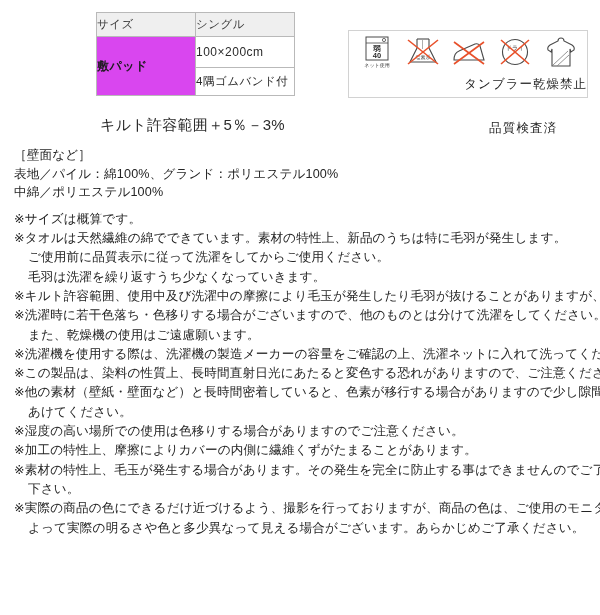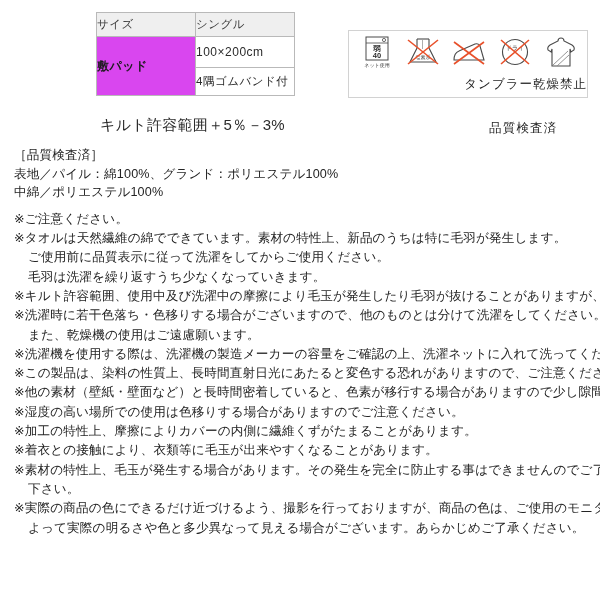--- a/index.html
+++ b/index.html
@@ -230,39 +230,39 @@
     </div>
     <div class="care-caption">タンブラー乾燥禁止</div>
   </div>
 
   <div class="quality-mark">品質検査済</div>
 </div>
 
 <div class="body-text">
 
   <div class="materials">
-    <div class="line">［品質検査済］</div>
+    <div class="line">［壁面など］</div>
     <div class="line">表地／パイル：綿100%、グランド：ポリエステル100%</div>
     <div class="line">中綿／ポリエステル100%</div>
   </div>
 
 
   <div class="notes" id="notes-list">
-      <div class="line">※ご注意ください。</div>
+      <div class="line">※サイズは概算です。</div>
       <div class="line">※タオルは天然繊維の綿でできています。素材の特性上、新品のうちは特に毛羽が発生します。</div>
       <div class="line indent">ご使用前に品質表示に従って洗濯をしてからご使用ください。</div>
       <div class="line indent">毛羽は洗濯を繰り返すうち少なくなっていきます。</div>
       <div class="line">※キルト許容範囲、使用中及び洗濯中の摩擦により毛玉が発生したり毛羽が抜けることがありますが、</div>
       <div class="line">※洗濯時に若干色落ち・色移りする場合がございますので、他のものとは分けて洗濯をしてください。</div>
       <div class="line indent">また、乾燥機の使用はご遠慮願います。</div>
       <div class="line">※洗濯機を使用する際は、洗濯機の製造メーカーの容量をご確認の上、洗濯ネットに入れて洗ってください。</div>
       <div class="line">※この製品は、染料の性質上、長時間直射日光にあたると変色する恐れがありますので、ご注意ください。</div>
       <div class="line">※他の素材（壁紙・壁面など）と長時間密着していると、色素が移行する場合がありますので少し隙間を</div>
+      <div class="line indent">あけてください。</div>
       <div class="line">※湿度の高い場所での使用は色移りする場合がありますのでご注意ください。</div>
       <div class="line">※加工の特性上、摩擦によりカバーの内側に繊維くずがたまることがあります。</div>
-      <div class="line">※着衣との接触により、衣類等に毛玉が出来やすくなることがあります。</div>
       <div class="line">※素材の特性上、毛玉が発生する場合があります。その発生を完全に防止する事はできませんのでご了承</div>
       <div class="line indent">下さい。</div>
       <div class="line">※実際の商品の色にできるだけ近づけるよう、撮影を行っておりますが、商品の色は、ご使用のモニターに</div>
       <div class="line indent">よって実際の明るさや色と多少異なって見える場合がございます。あらかじめご了承ください。</div>
     </div>
 
 </div>
 
 </body></html>

